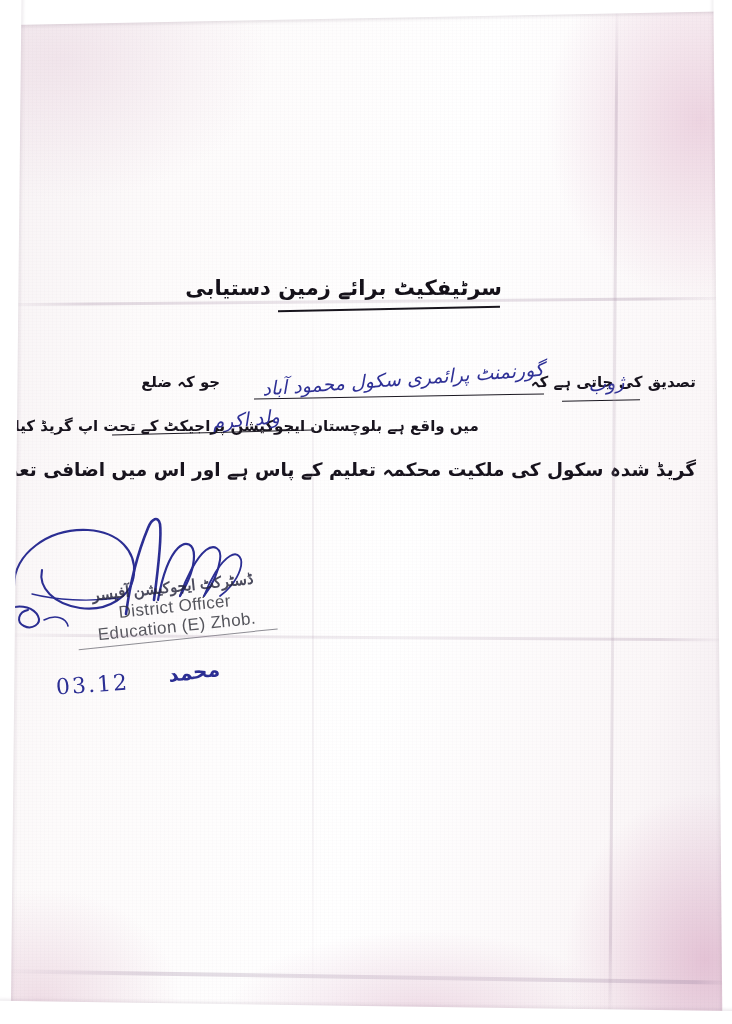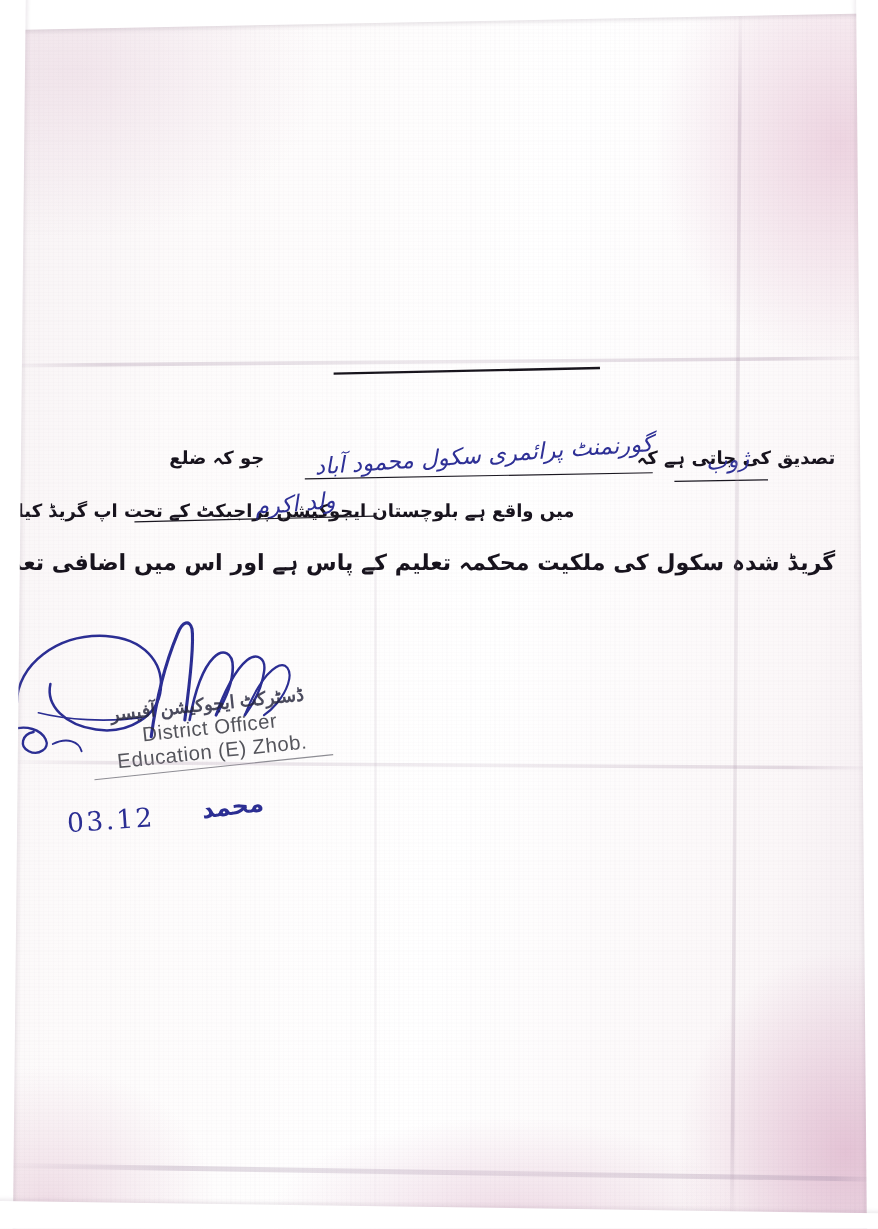--- a/index.html
+++ b/index.html
@@ -263,20 +263,21 @@
     font-weight: 600;
   }
 </style>
 </head>
 <body>
 
 <div class="scan">
 
   <div class="doc">
 
+    <div class="title">سرٹیفکیٹ برائے زمین دستیابی</div>
     <div class="title-underline"></div>
 
     <div class="body-block">
       <div class="line">
         <span>تصدیق کی جاتی ہے کہ</span>
         <span style="display:inline-block;width:300px;"></span>
         <span>جو کہ ضلع</span>
         <span style="display:inline-block;width:86px;"></span>
         
       </div>

